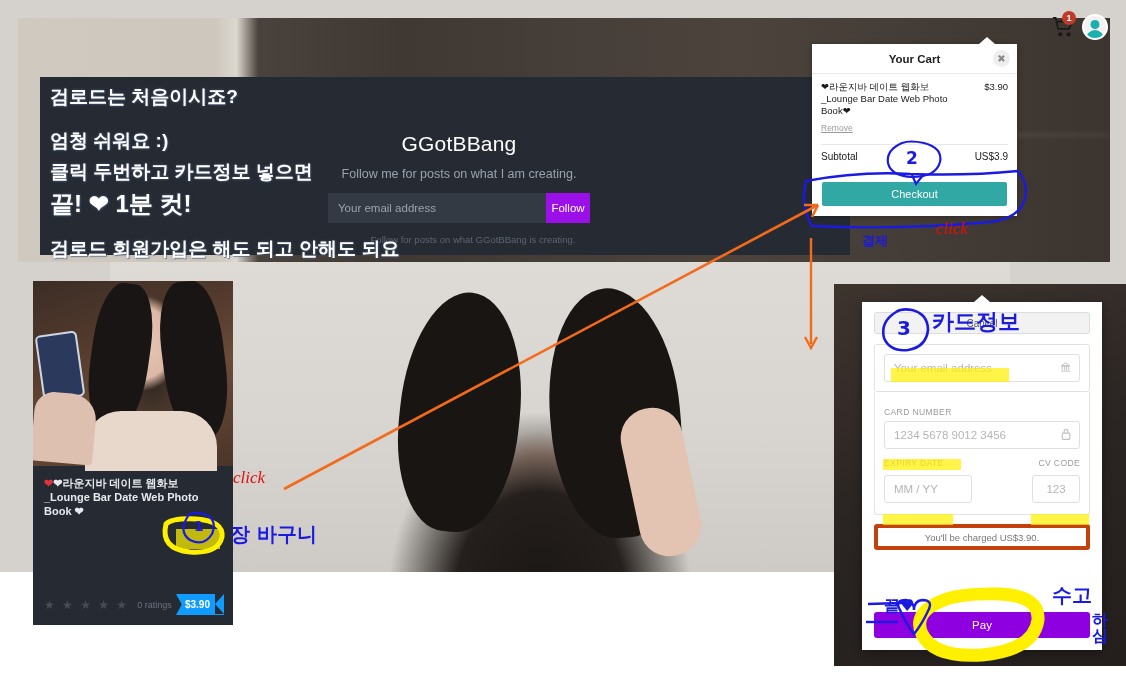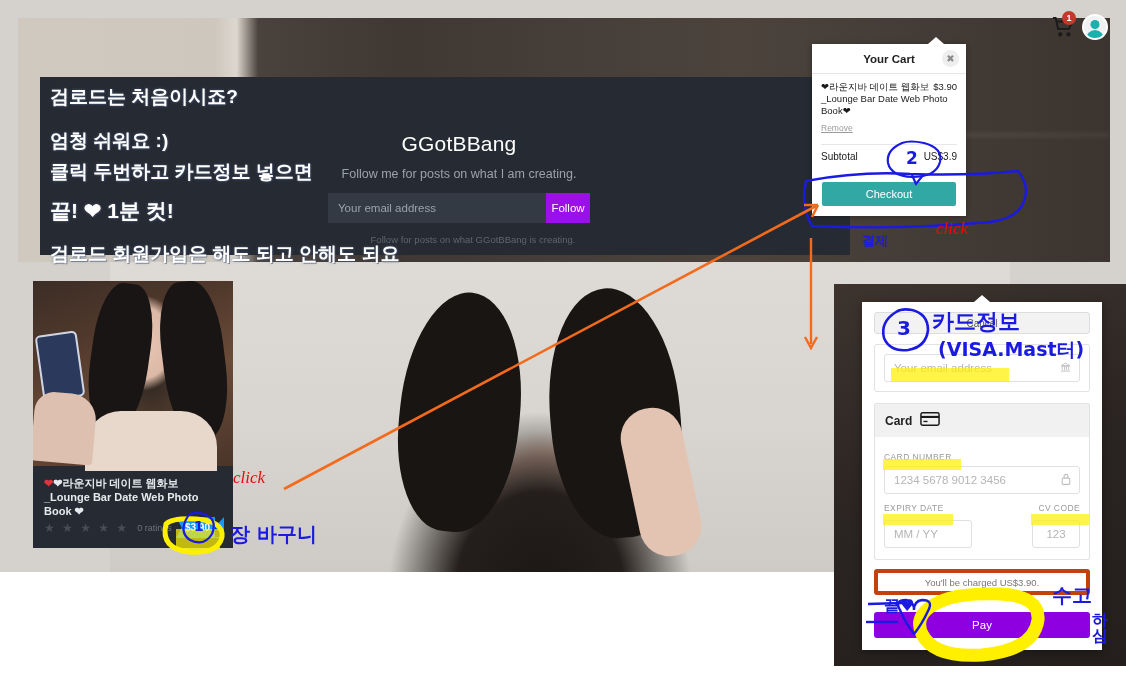--- a/index.html
+++ b/index.html
@@ -104,21 +104,21 @@
 
   
   .promo {
     position: absolute; left: 50px; top: 84px; width: 420px;
     color: #ffffff; font-weight: bold;
     text-shadow: 0 0 3px rgba(90,110,150,.65), 1px 1px 0 rgba(60,70,95,.5);
   }
   .promo .l1 { font-size: 19px; }
   .promo .l2 { font-size: 19px; margin-top: 18px; }
   .promo .l3 { font-size: 19px; margin-top: 5px; }
-  .promo .l4 { font-size: 21px; margin-top: 12px; }
+  .promo .l4 { font-size: 24px; margin-top: 3px; }
   .promo .l5 { font-size: 19px; margin-top: 16px; width: 430px; }
 
   
   .main-photo {
     position: absolute; left: 110px; top: 262px; width: 900px; height: 310px;
     background:
       radial-gradient(ellipse 210px 250px at 430px 330px, #1b1715 0%, #241f1c 40%, rgba(36,31,28,0) 72%),
       radial-gradient(ellipse 90px 110px at 432px 255px, #e0bfae 0%, #d6b3a1 55%, rgba(214,179,161,0) 78%),
       linear-gradient(180deg, #dedbd6 0%, #d8d5d0 55%, #cecbc6 100%);
   }
@@ -127,21 +127,21 @@
   }
   .hair-l { left: 290px; top: 30px; width: 120px; height: 240px; transform: rotate(6deg); }
   .hair-r { left: 440px; top: 26px; width: 130px; height: 250px; transform: rotate(-5deg); }
   .arm {
     position: absolute; left: 520px; top: 145px; width: 62px; height: 150px;
     background: #e3c3b1; border-radius: 30px; transform: rotate(-12deg);
   }
 
   
   .prod-card {
-    position: absolute; left: 33px; top: 281px; width: 200px; height: 267px;
+    position: absolute; left: 33px; top: 281px; width: 200px; height: 344px;
     background: #262b33; overflow: hidden;
   }
   .prod-img {
     width: 200px; height: 185px;
     background:
       radial-gradient(ellipse 52px 60px at 108px 62px, #e8c7b4 0%, #dcb9a6 60%, rgba(220,185,166,0) 80%),
       radial-gradient(ellipse 70px 95px at 118px 95px, #2a2420 0%, rgba(42,36,32,0) 75%),
       linear-gradient(160deg, #3b2d26 0%, #51392c 30%, #6a4b38 58%, #4a3529 100%);
     position: relative;
   }
@@ -184,21 +184,21 @@
     clip-path: polygon(0 0, 100% 0, 100% 100%, 0 100%, 12% 50%);
   }
   .price-tag::after {
     content: ""; position: absolute; right: 0; top: 0;
     border-top: 10.5px solid #262b33; border-bottom: 10.5px solid #262b33;
     border-right: 9px solid transparent;
   }
 
   
   .cart-pop {
-    position: absolute; left: 812px; top: 44px; width: 154px; height: 172px;
+    position: absolute; left: 812px; top: 44px; width: 205px; height: 172px;
     background: #fff; box-shadow: 0 1px 6px rgba(0,0,0,.3);
   }
   .cart-pop::before {
     content: ""; position: absolute; right: 22px; top: -7px;
     border-left: 8px solid transparent; border-right: 8px solid transparent;
     border-bottom: 7px solid #fff;
   }
   .cart-head {
     height: 30px; border-bottom: 1px solid #e7e7e7;
     display: flex; align-items: center; justify-content: center;
@@ -400,30 +400,20 @@
     <div class="pay-cancel">Cancel</div>
     <div class="pay-box">
       <div class="field">
         <span>Your email address</span>
         <span class="fi">
           <svg width="11" height="11" viewBox="0 0 24 24" fill="none" stroke="#c0c0c0" stroke-width="2">
             <path d="M3 10h18M5 10v9M10 10v9M14 10v9M19 10v9M2 21h20M12 3l9 6H3z"></path>
           </svg>
         </span>
       </div>
-    </div>
-    <div class="card-hdr">
-      <span class="card-hdr-label">Card</span>
-      <span>
-        <svg width="20" height="14" viewBox="0 0 24 17" fill="none" stroke="#1a1a1a" stroke-width="1.8">
-          <rect x="1" y="1" width="22" height="15" rx="2"></rect>
-          <path d="M1 6h22" stroke-width="2.6"></path>
-          <path d="M4 11.5h5" stroke-width="1.6"></path>
-        </svg>
-      </span>
     </div>
     <div class="card-body">
       <span class="flabel">CARD NUMBER</span>
       <div class="field">
         <span>1234 5678 9012 3456</span>
         <span class="fi">
           <svg width="10" height="12" viewBox="0 0 16 19" fill="none" stroke="#c0c0c0" stroke-width="1.8">
             <rect x="2" y="8" width="12" height="10" rx="1.5"></rect>
             <path d="M5 8V5a3 3 0 016 0v3"></path>
           </svg>
@@ -482,19 +472,18 @@
     </svg>
 
     <span class="ink" style="left:230px;top:521px;font-size:20px">장 바구니</span>
     <span class="ink-red" style="left:233px;top:468px">click</span>
     <span class="ink-red" style="left:936px;top:219px">click</span>
     <span class="ink" style="left:862px;top:232px;font-size:13px">결제</span>
     <span class="ink" style="left:906px;top:148px;font-size:17px">2</span>
     <span class="ink" style="left:194px;top:518px;font-size:14px">1</span>
     <span class="ink" style="left:897px;top:316px;font-size:20px">3</span>
     <span class="ink" style="left:932px;top:307px;font-size:22px">카드정보</span>
-    <span class="ink" style="left:938px;top:337px;font-size:19px">(VISA.Mast터)</span>
     <span class="ink" style="left:884px;top:596px;font-size:16px">끝♥</span>
     <span class="ink" style="left:1052px;top:582px;font-size:20px">수고</span>
     <span class="ink" style="left:1089px;top:600px;font-size:16px;writing-mode:vertical-rl">하심</span>
   </div>
 
 </div>
 
 </body></html>

